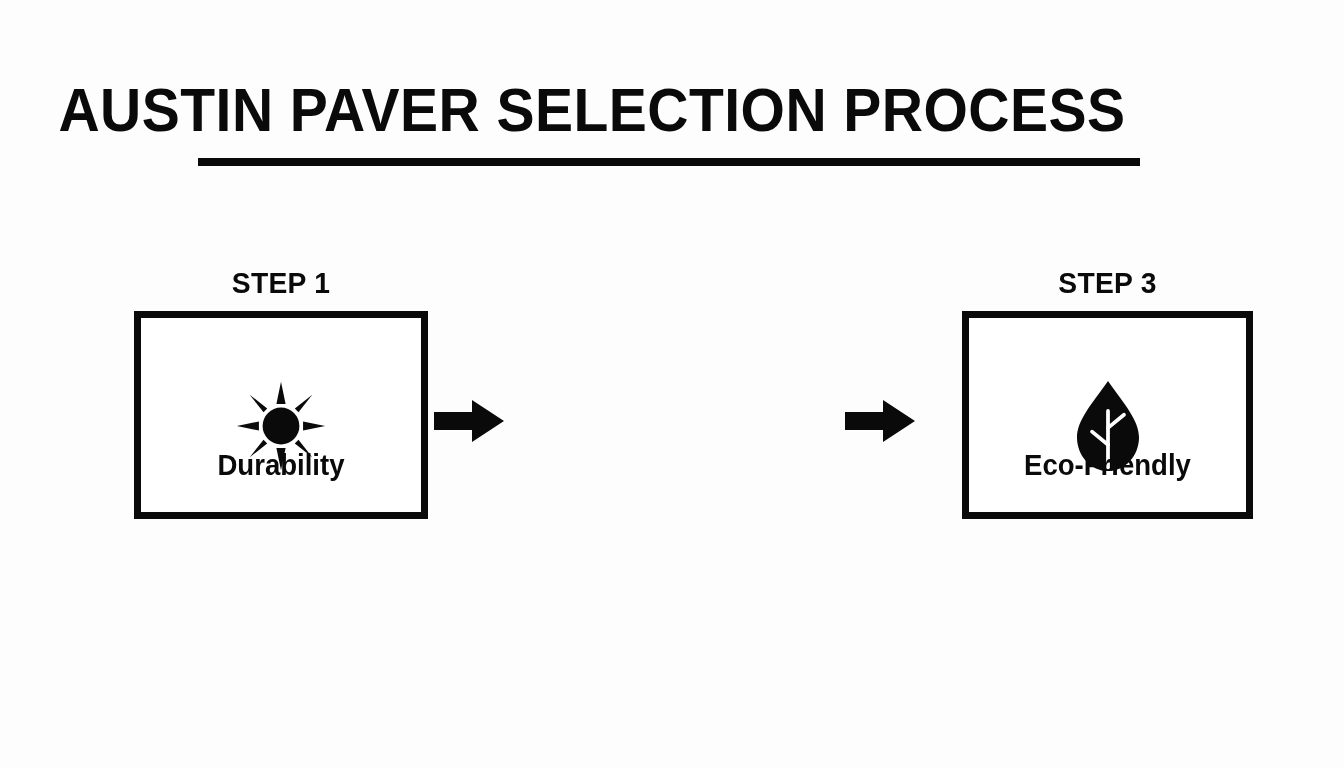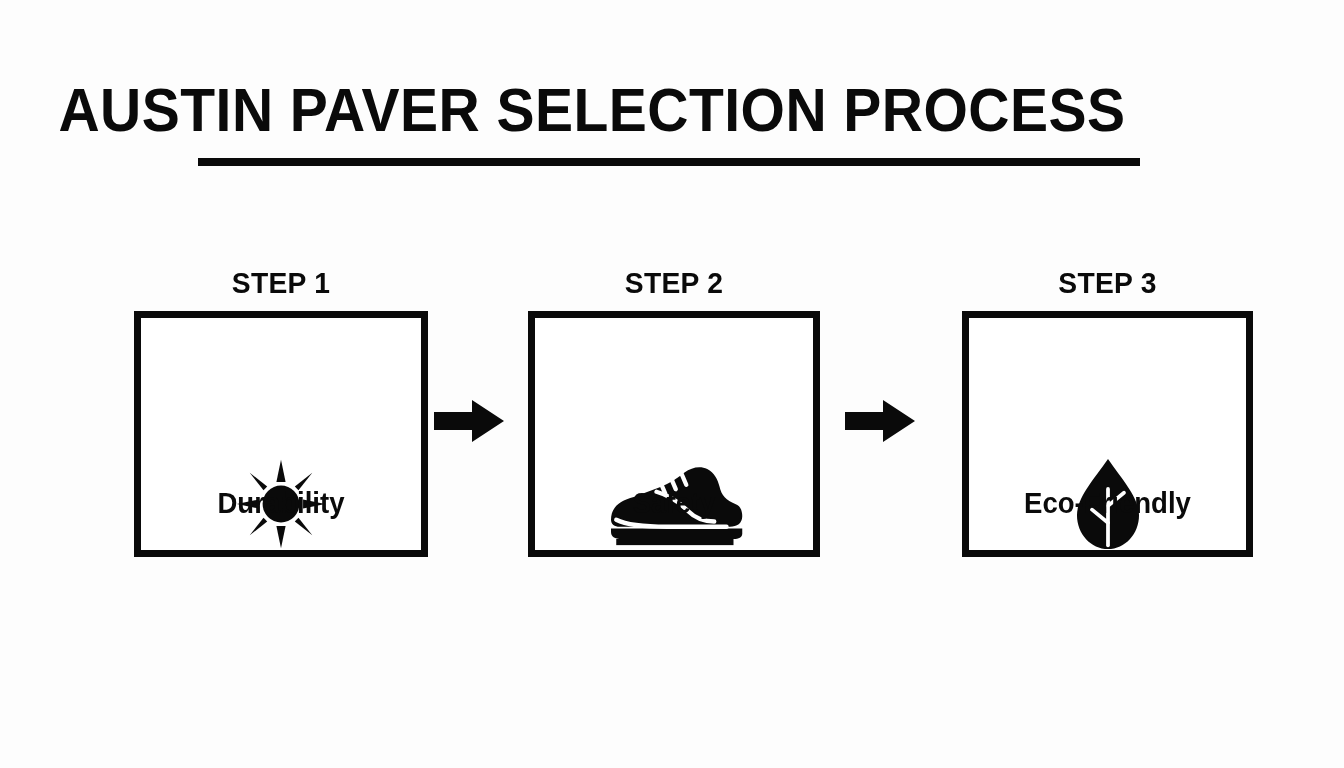--- a/index.html
+++ b/index.html
@@ -76,26 +76,26 @@
     color: #0a0a0a;
     letter-spacing: 0.3px;
     line-height: 1;
     margin-bottom: 13px;
     transform: scaleX(0.94);
   }
 
   .step-box {
     border: 7px solid #0a0a0a;
     background: #ffffff;
-    height: 246px;
+    height: 208px;
     box-sizing: border-box;
     display: flex;
     flex-direction: column;
     align-items: center;
-    justify-content: flex-end;
+    justify-content: center;
     position: relative;
     text-decoration: underline;
   }
 
   .icon-wrap {
     margin-top: 22px;
     height: 92px;
     display: flex;
     align-items: center;
     justify-content: center;
@@ -158,46 +158,20 @@
         <div class="step-caption">Durability</div>
       </div>
     </div>
 
     <div class="arrow arrow-1">
       <svg width="70" height="46" viewBox="0 0 70 46" aria-hidden="true">
         <polygon points="0,14 38,14 38,2 70,23 38,44 38,32 0,32" fill="#0a0a0a"></polygon>
       </svg>
     </div>
 
-    <div class="step step-2">
-      <div class="step-label">STEP 2</div>
-      <div class="step-box">
-        <div class="icon-wrap">
-          <svg width="140" height="84" viewBox="0 0 160 96" aria-hidden="true">
-            <g fill="#0a0a0a">
-              <path d="M8,66 C8,52 18,44 34,40 L66,28 C76,24 84,18 92,12
-                       C100,6 110,4 118,8 C126,12 130,20 132,28
-                       C134,38 140,44 150,48 C156,50 158,56 158,62
-                       C158,70 152,74 144,74 L18,74 C12,74 8,71 8,66 Z"></path>
-              <path d="M8,76 L158,76 L158,82 C158,86 154,88 148,88 L20,88
-                       C12,88 8,85 8,80 Z"></path>
-            </g>
-            <g stroke="#ffffff" stroke-width="5" fill="none" stroke-linecap="round">
-              <path d="M60,34 C74,38 86,46 96,56 C104,64 114,68 126,68"></path>
-              <path d="M64,22 L70,36"></path>
-              <path d="M76,17 L82,31"></path>
-              <path d="M88,12 L94,26"></path>
-              <path d="M14,66 C26,72 46,74 72,74 L140,74"></path>
-            </g>
-            <rect x="14" y="88" width="134" height="7" fill="#0a0a0a"></rect>
-          </svg>
-        </div>
-        <div class="step-caption">Safety</div>
-      </div>
-    </div>
 
     <div class="arrow arrow-2">
       <svg width="70" height="46" viewBox="0 0 70 46" aria-hidden="true">
         <polygon points="0,14 38,14 38,2 70,23 38,44 38,32 0,32" fill="#0a0a0a"></polygon>
       </svg>
     </div>
 
     <div class="step step-3">
       <div class="step-label">STEP 3</div>
       <div class="step-box">

